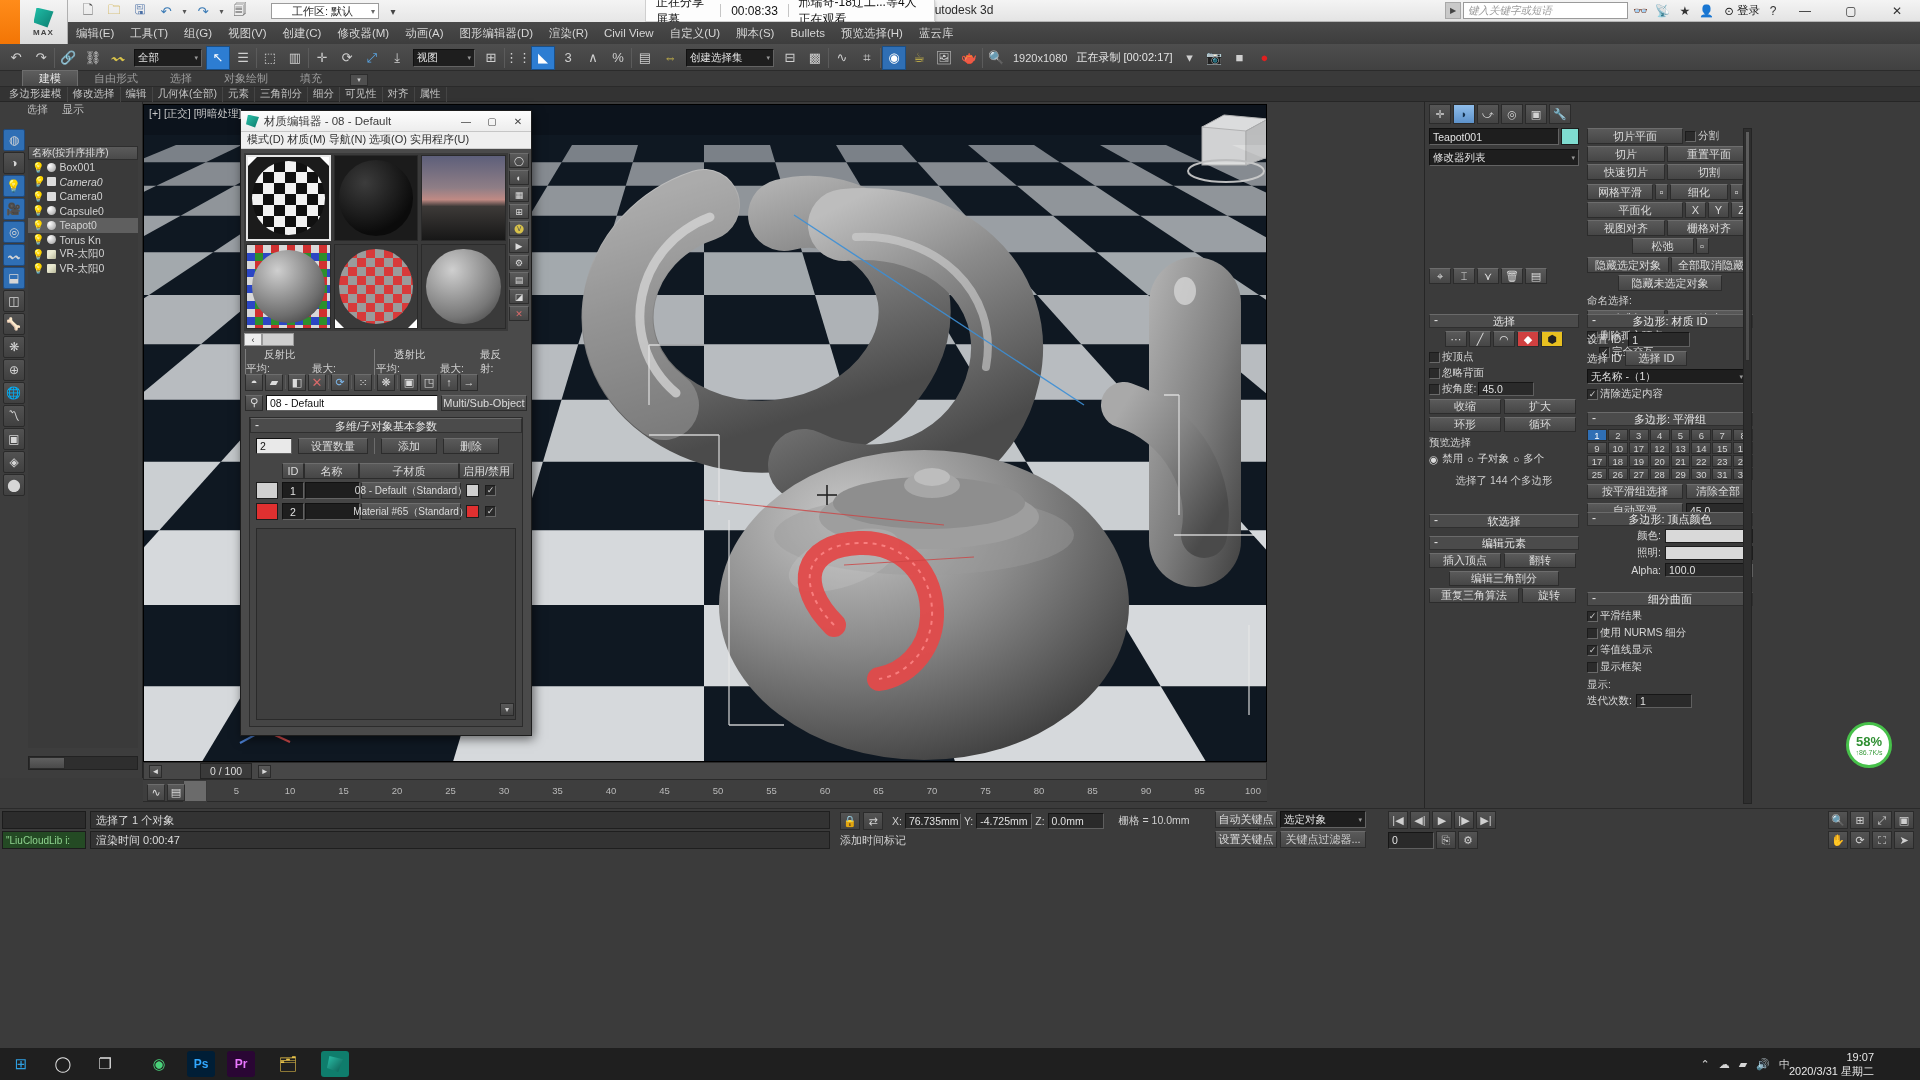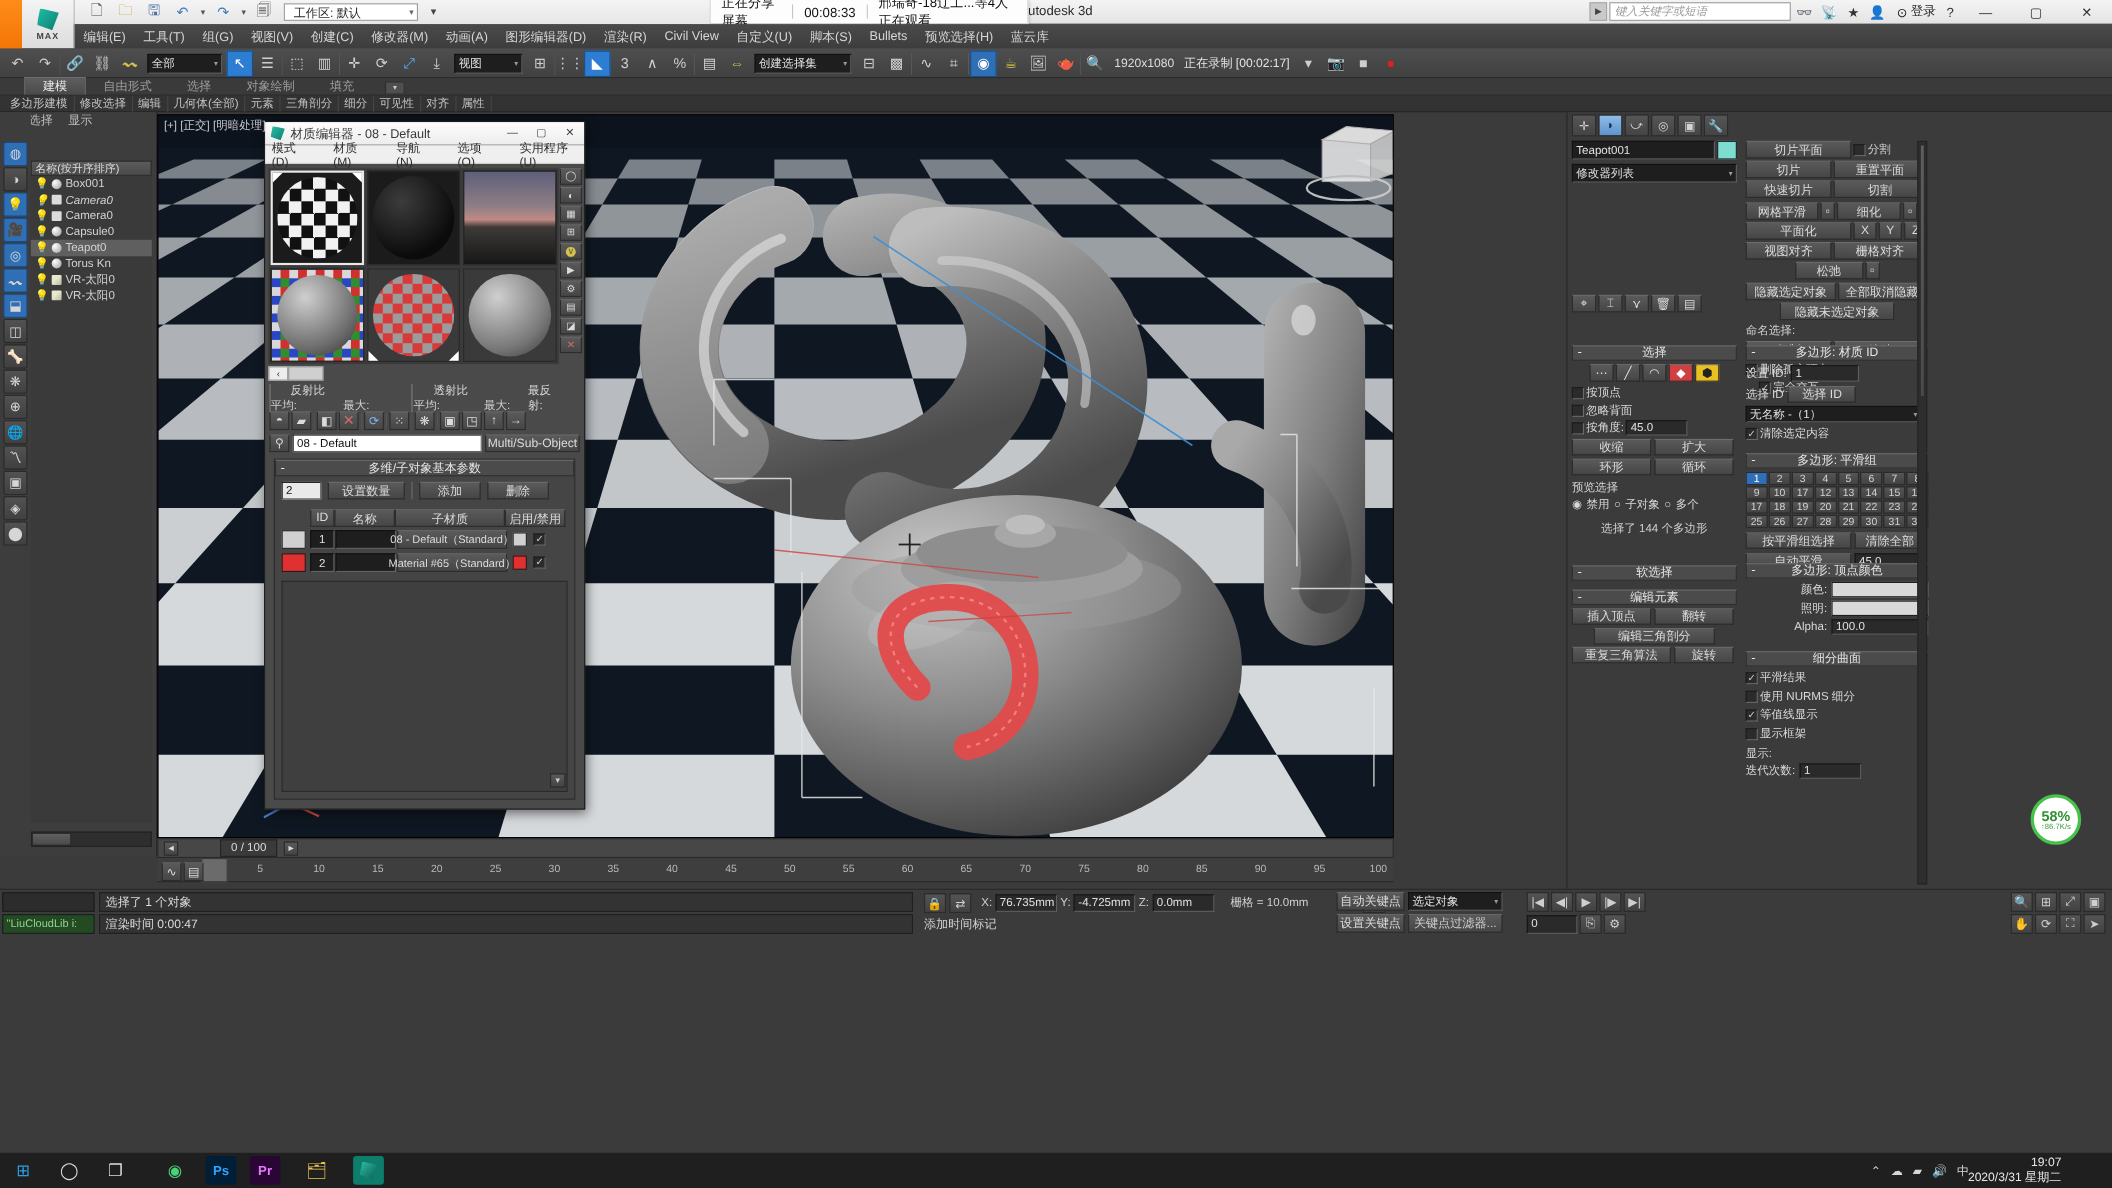--- a/index.html
+++ b/index.html
@@ -220,21 +220,21 @@
 
   <div style="position:absolute;left:68px;top:0;width:577px;height:22px;background:linear-gradient(#f4f4f4,#e6e6e6);display:flex;align-items:center;gap:2px;padding-left:8px;">
     <div class="qa-ico" style="color:#4a4a4a">🗋</div>
     <div class="qa-ico" style="color:#c9a227">🗀</div>
     <div class="qa-ico" style="color:#4a6fa5">🖫</div>
     <div class="qa-ico" style="color:#3a7ab5">↶</div>
     <div class="qa-ico" style="width:9px;color:#555;font-size:8px">▾</div>
     <div class="qa-ico" style="color:#3a7ab5">↷</div>
     <div class="qa-ico" style="width:9px;color:#555;font-size:8px">▾</div>
     <div class="qa-ico" style="color:#4a4a4a">🗐</div>
-    <div style="margin-left:4px;width:122px;height:16px;background:#fff;border:1px solid #9b9b9b;display:flex;align-items:center;padding-left:8px;color:#2a2a2a;font-size:11px;">
+    <div style="margin-left:17px;width:108px;height:16px;background:#fff;border:1px solid #9b9b9b;display:flex;align-items:center;padding-left:20px;color:#2a2a2a;font-size:11px;">
       <span>工作区: 默认</span>
       <span style="margin-left:auto;margin-right:3px;font-size:8px;color:#666">▾</span>
     </div>
     <div class="qa-ico" style="color:#444;font-size:10px">▾</div>
   </div>
 
   <div class="bar" id="menubar" style="left:68px;width:1852px;display:flex;align-items:center;">
     <div class="menu-item">编辑(E)</div>
     <div class="menu-item">工具(T)</div>
     <div class="menu-item">组(G)</div>
@@ -650,21 +650,21 @@
     <div style="height:21px;background:linear-gradient(#fdfdfd,#ededed);display:flex;align-items:center;padding-left:5px;border-bottom:1px solid #c6c6c6;">
       <span style="width:13px;height:13px;background:linear-gradient(135deg,#2bc0a8,#0b7a6b);clip-path:polygon(15% 0,100% 20%,70% 100%,0 75%);margin-right:5px;"></span>
       <span style="color:#3a3a3a;font-size:11.5px">材质编辑器 - 08 - Default</span>
       <span style="margin-left:auto;display:flex;">
         <span style="width:26px;text-align:center;color:#444;font-size:10px">—</span>
         <span style="width:26px;text-align:center;color:#444;font-size:10px">▢</span>
         <span style="width:26px;text-align:center;color:#444;font-size:10px">✕</span>
       </span>
     </div>
 
-    <div style="height:17px;background:#efefef;display:flex;align-items:center;padding-left:6px;gap:19px;border-bottom:1px solid #cfcfcf;">
+    <div style="height:17px;background:#efefef;display:flex;padding-left:6px;gap:3px;border-bottom:1px solid #cfcfcf;">
       <span style="color:#2e2e2e;font-size:11px">模式(D)</span>
       <span style="color:#2e2e2e;font-size:11px">材质(M)</span>
       <span style="color:#2e2e2e;font-size:11px">导航(N)</span>
       <span style="color:#2e2e2e;font-size:11px">选项(O)</span>
       <span style="color:#2e2e2e;font-size:11px">实用程序(U)</span>
     </div>
 
     <div style="position:absolute;left:3px;top:42px;width:264px;height:178px;background:#3a3a3a;
                 display:grid;grid-template-columns:repeat(3,1fr);grid-template-rows:repeat(2,1fr);gap:3px;padding:2px;">
 

